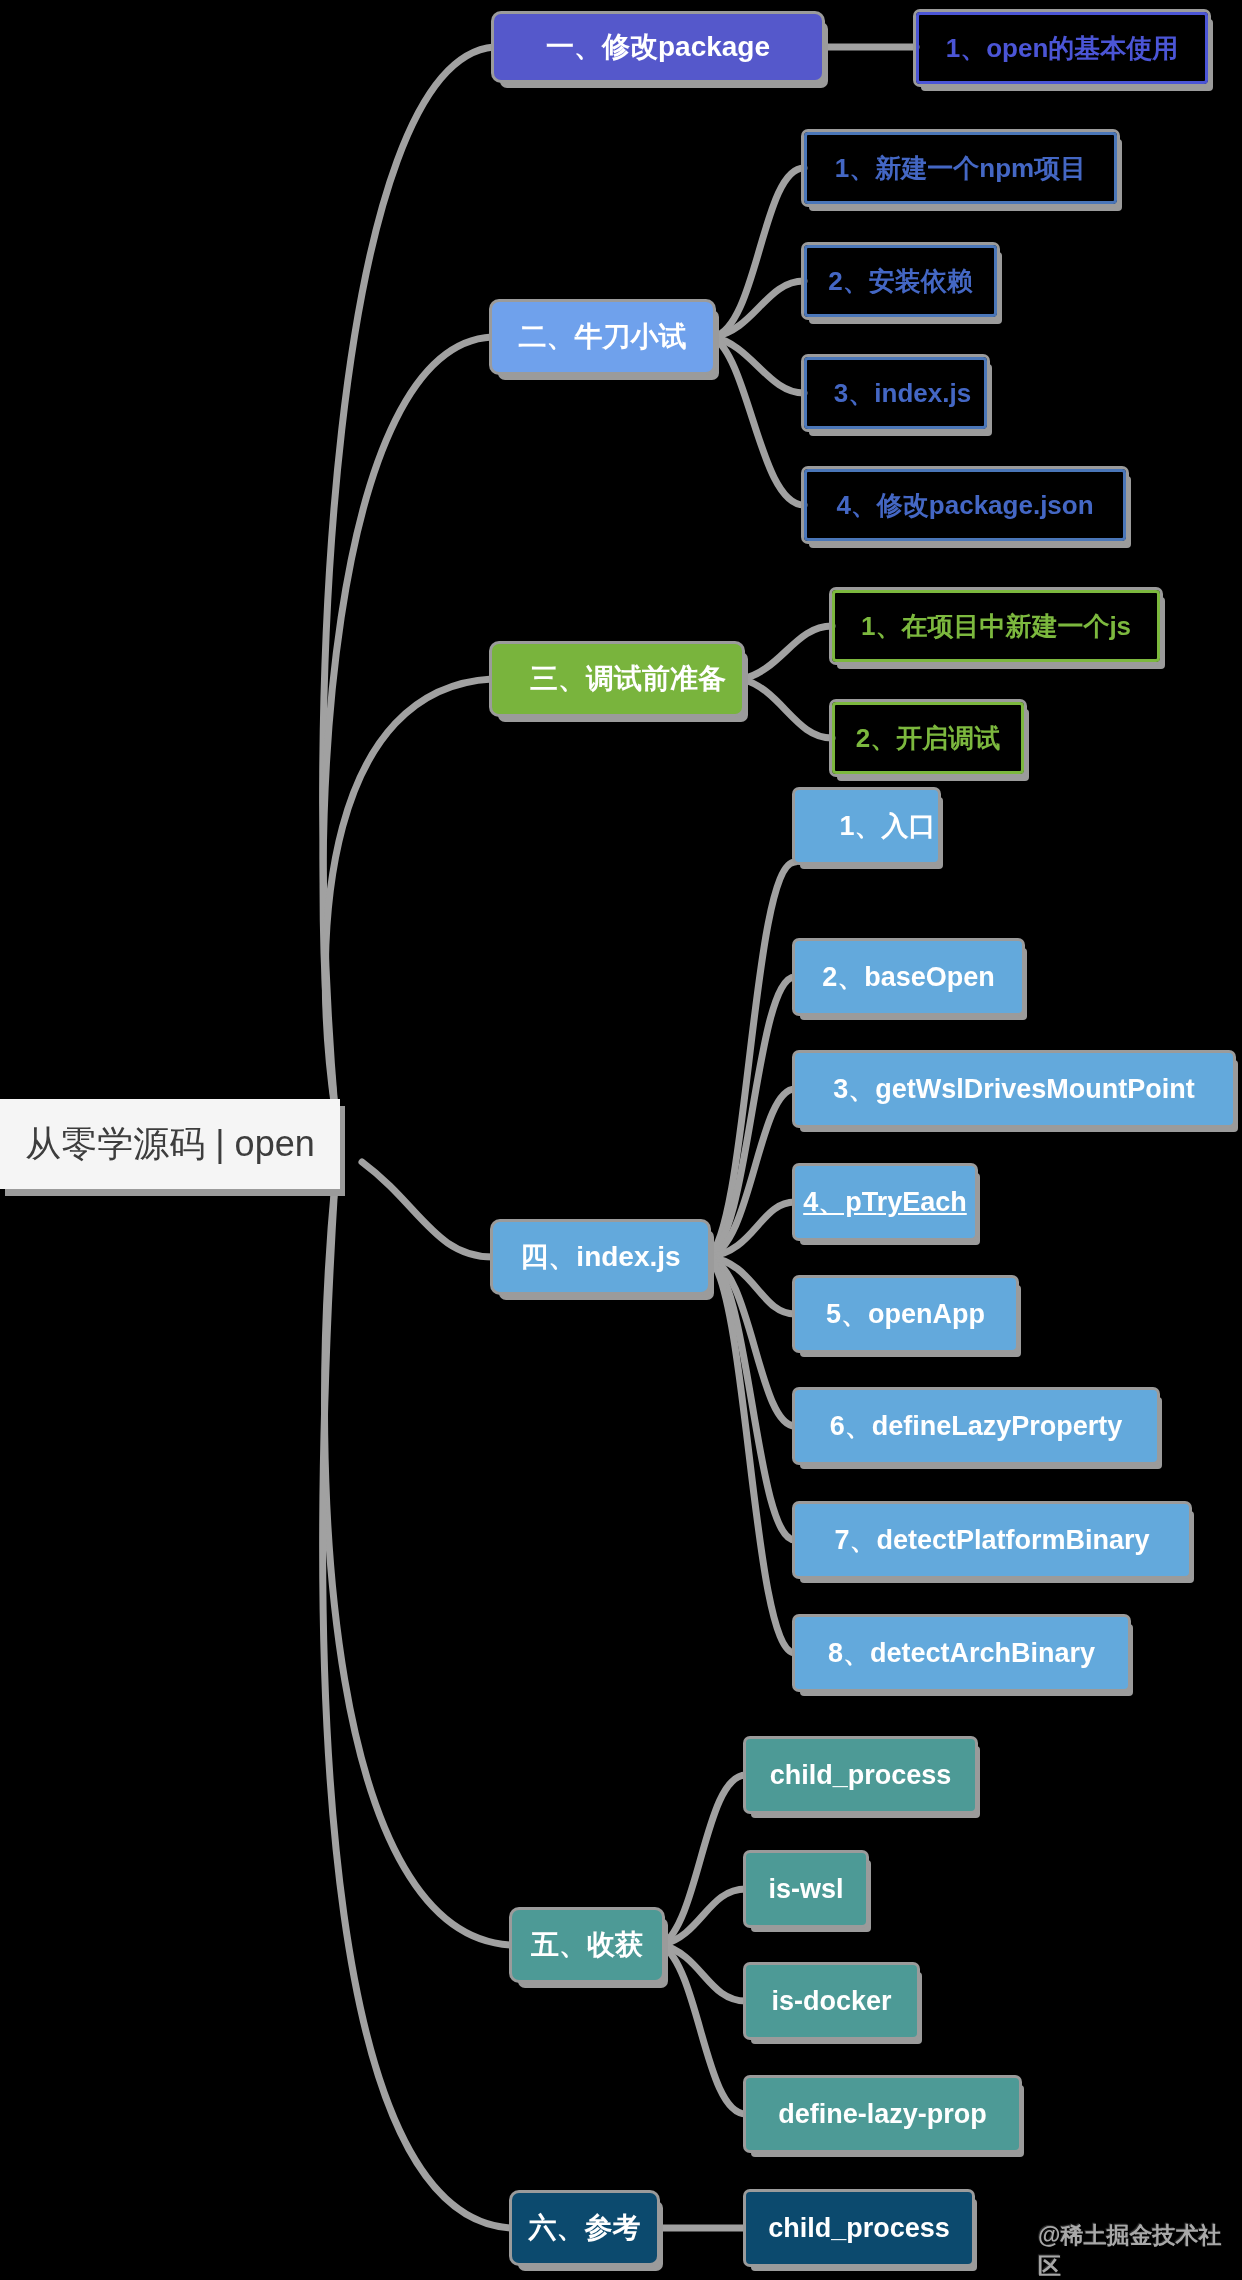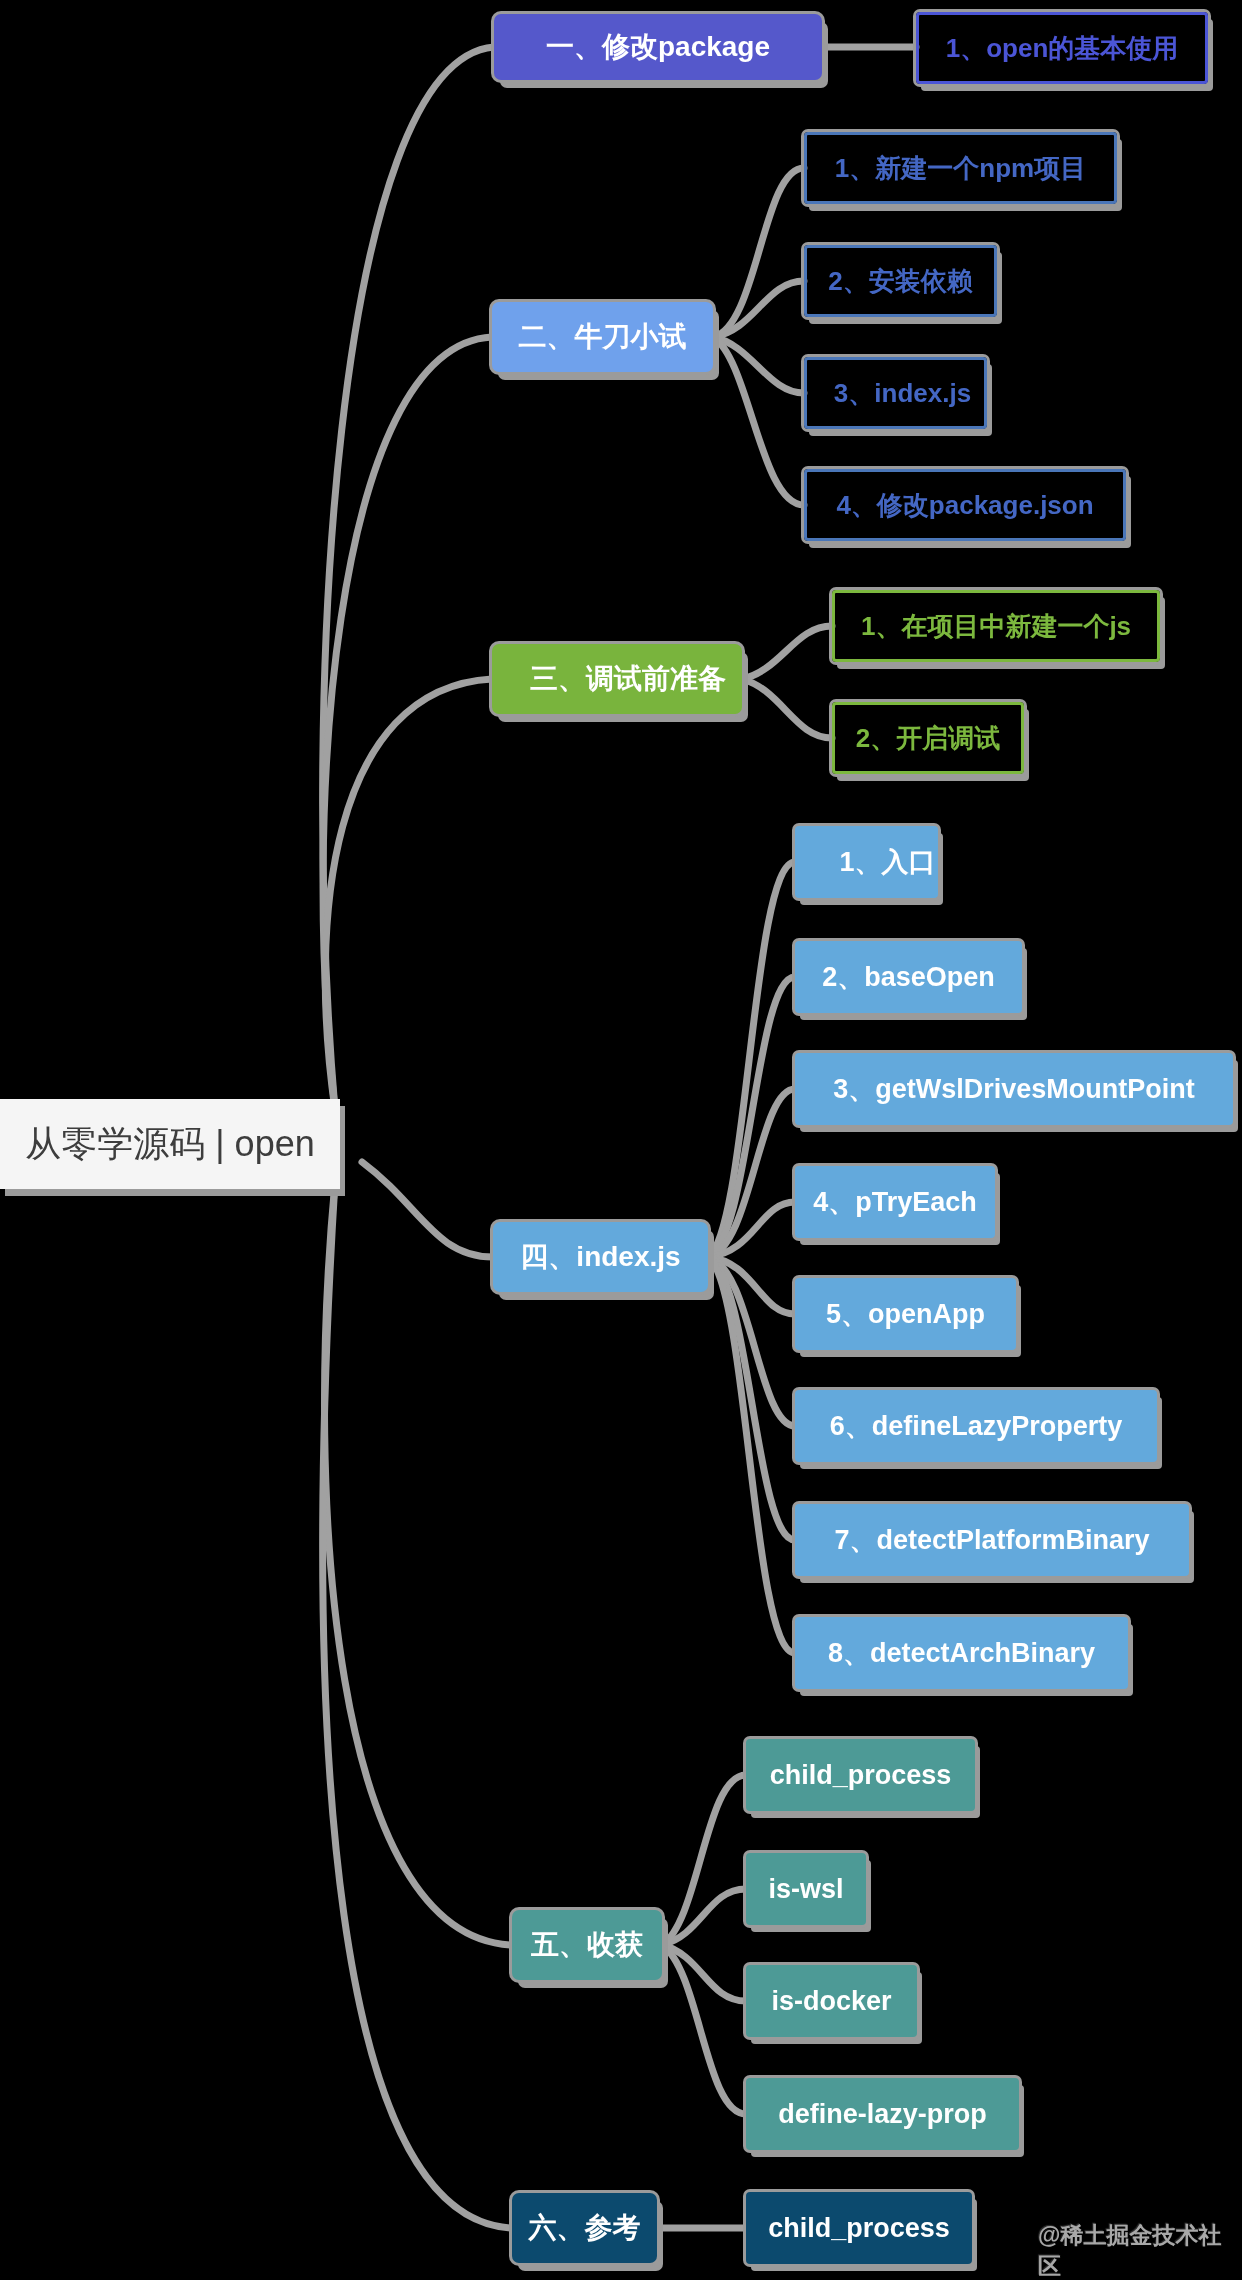--- a/index.html
+++ b/index.html
@@ -117,24 +117,24 @@
   <div class="node outlined o-steel" style="left:804px;top:132px;width:313px;height:72px;">1、新建一个npm项目</div>
   <div class="node outlined o-steel" style="left:804px;top:245px;width:193px;height:72px;">2、安装依赖</div>
   <div class="node outlined o-steel" style="left:804px;top:357px;width:183px;height:72px;padding-left:14px;">3、index.js</div>
   <div class="node outlined o-steel" style="left:804px;top:469px;width:322px;height:72px;">4、修改package.json</div>
 
   <div class="node filled c-green" style="left:492px;top:644px;width:250px;height:70px;">三、调试前准备</div>
   <div class="node outlined o-green" style="left:832px;top:590px;width:328px;height:72px;">1、在项目中新建一个js</div>
   <div class="node outlined o-green" style="left:832px;top:702px;width:192px;height:72px;">2、开启调试</div>
 
   <div class="node filled c-sky" style="left:493px;top:1222px;width:215px;height:70px;">四、index.js</div>
-  <div class="node child-filled c-sky" style="left:795px;top:826px;width:143px;height:72px;padding-left:42px;">1、入口</div>
+  <div class="node child-filled c-sky" style="left:795px;top:790px;width:143px;height:72px;padding-left:42px;">1、入口</div>
   <div class="node child-filled c-sky" style="left:795px;top:941px;width:227px;height:72px;">2、baseOpen</div>
   <div class="node child-filled c-sky" style="left:795px;top:1053px;width:438px;height:72px;">3、getWslDrivesMountPoint</div>
-  <div class="node child-filled c-sky" style="left:795px;top:1166px;width:200px;height:72px;">4、pTryEach</div>
+  <div class="node child-filled c-sky" style="left:795px;top:1166px;width:180px;height:72px;text-decoration:underline;">4、pTryEach</div>
   <div class="node child-filled c-sky" style="left:795px;top:1278px;width:221px;height:72px;">5、openApp</div>
   <div class="node child-filled c-sky" style="left:795px;top:1390px;width:362px;height:72px;">6、defineLazyProperty</div>
   <div class="node child-filled c-sky" style="left:795px;top:1504px;width:394px;height:72px;">7、detectPlatformBinary</div>
   <div class="node child-filled c-sky" style="left:795px;top:1617px;width:333px;height:72px;">8、detectArchBinary</div>
 
   <div class="node filled c-teal" style="left:512px;top:1910px;width:150px;height:70px;">五、收获</div>
   <div class="node child-filled c-teal" style="left:746px;top:1739px;width:229px;height:72px;">child_process</div>
   <div class="node child-filled c-teal" style="left:746px;top:1853px;width:120px;height:72px;">is-wsl</div>
   <div class="node child-filled c-teal" style="left:746px;top:1965px;width:171px;height:72px;">is-docker</div>
   <div class="node child-filled c-teal" style="left:746px;top:2078px;width:273px;height:72px;">define-lazy-prop</div>

